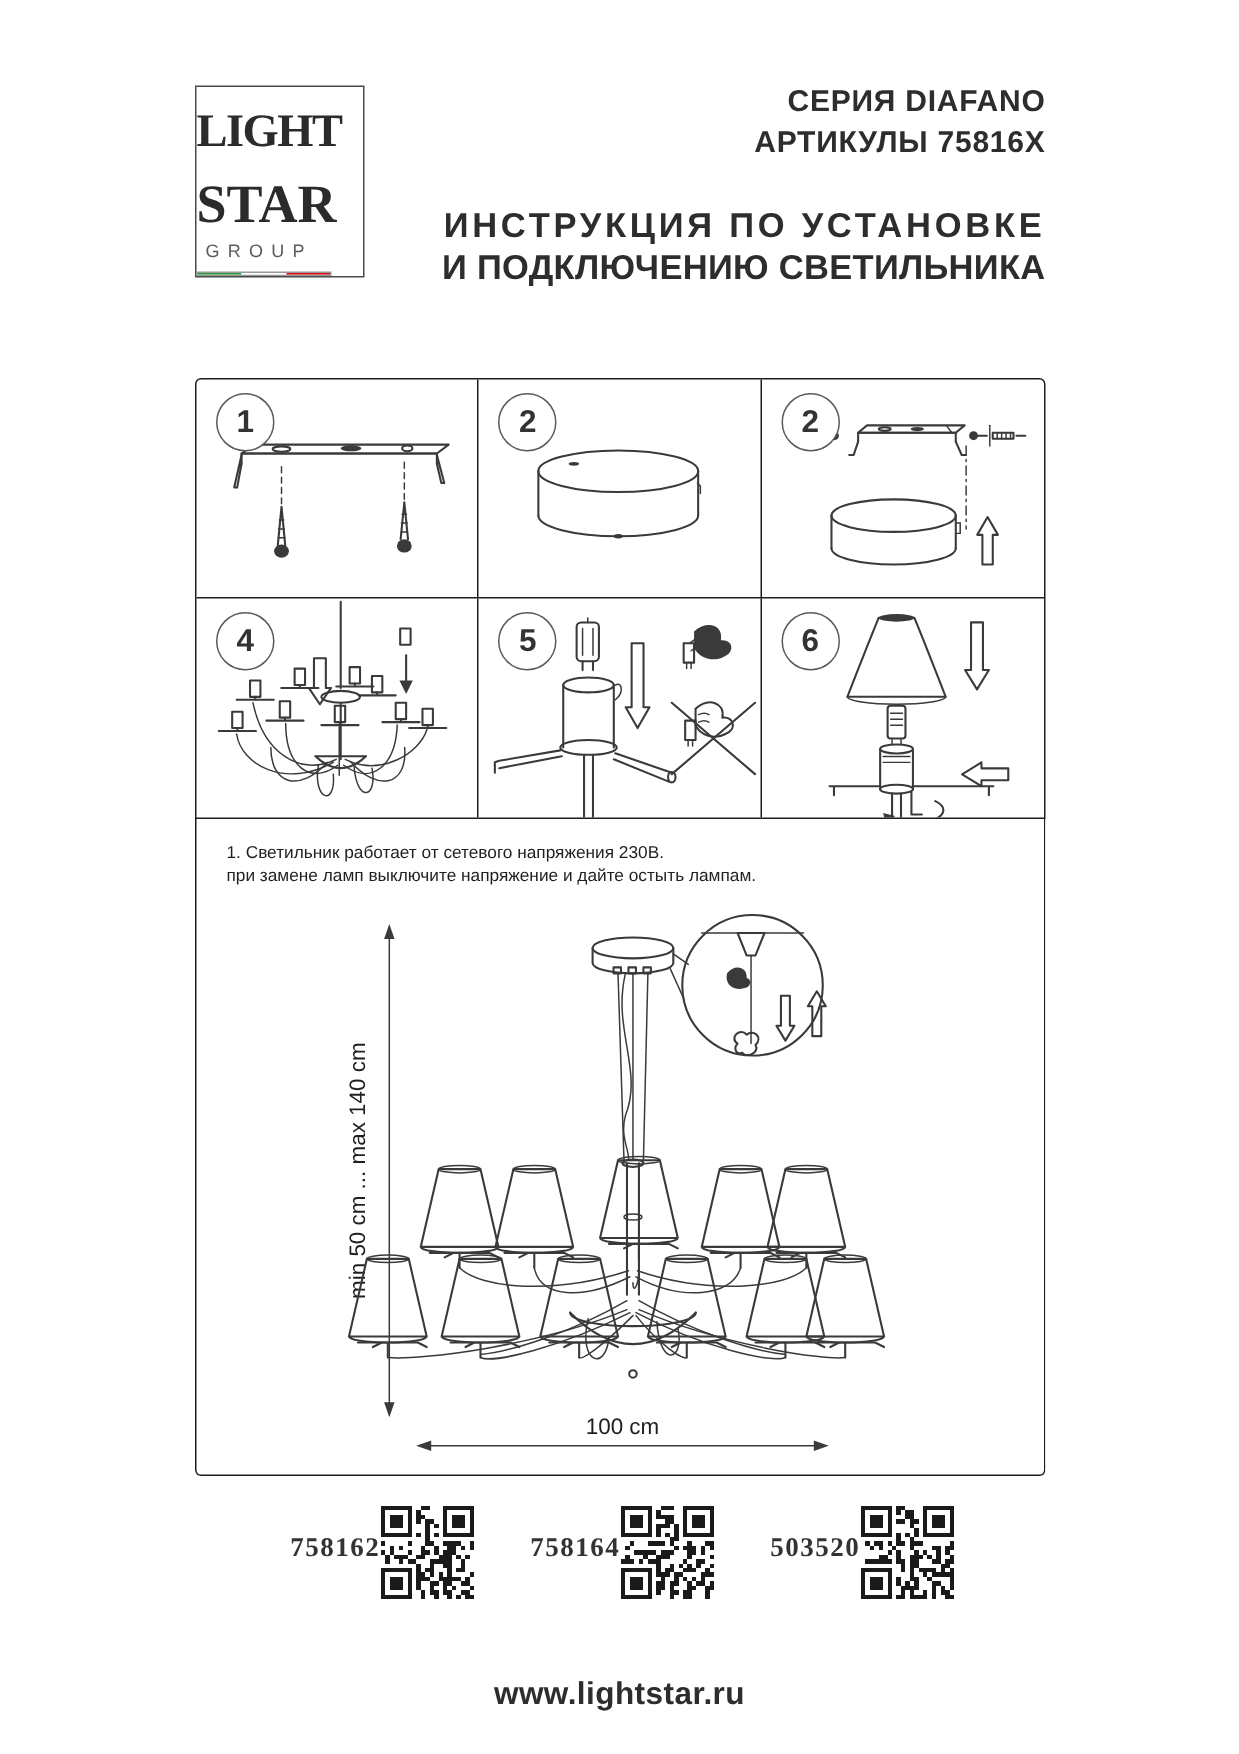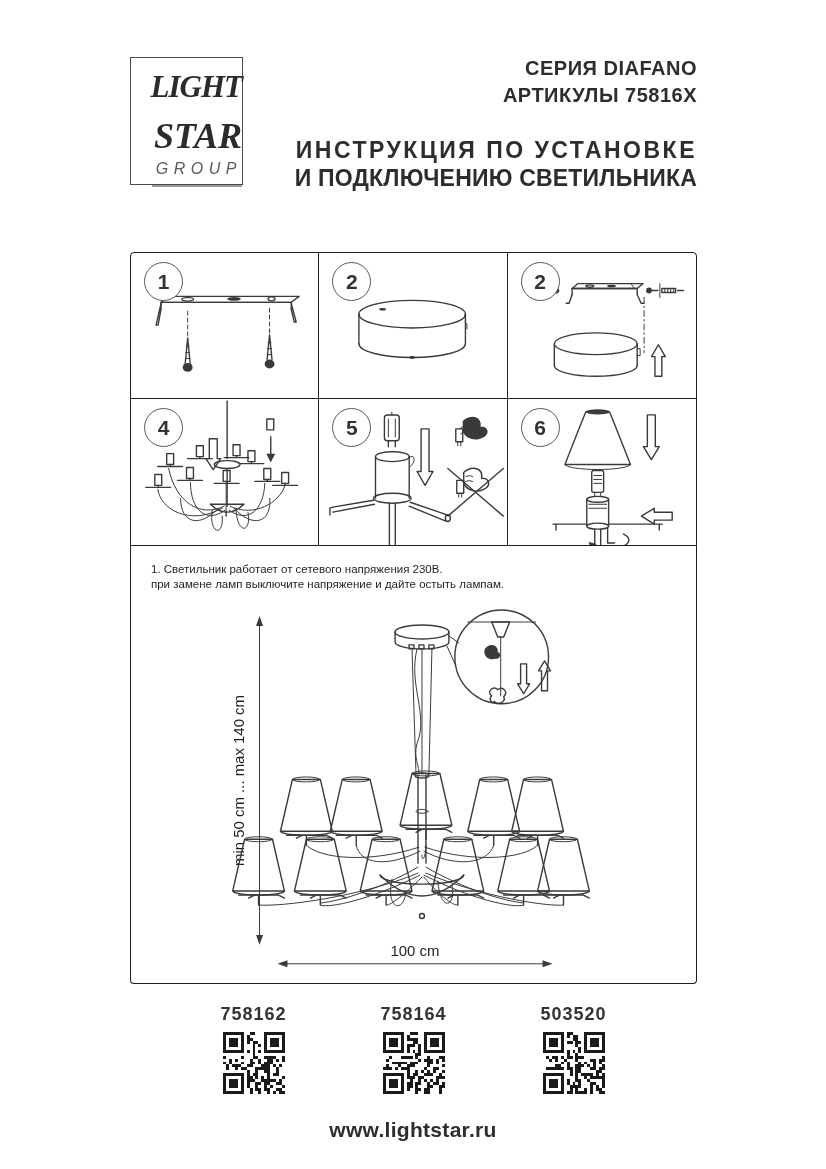--- a/index.html
+++ b/index.html
@@ -2,25 +2,25 @@
 <html><head>
 <meta charset="utf-8">
 <style>
   html,body{margin:0;padding:0;background:#ffffff;}
   .page{position:relative;width:826px;height:1169px;background:#fff;overflow:hidden;
         font-family:"Liberation Sans",sans-serif;color:#2d2d2d;}
 
   
   .logo{position:absolute;left:130px;top:57px;width:113px;height:128px;
         border:1.5px solid #4a4a4a;box-sizing:border-box;background:#fff;
-        display:flex;flex-direction:column;align-items:flex-end;justify-content:flex-start;font-style:italic;}
+        display:flex;flex-direction:column;align-items:flex-start;justify-content:flex-start;}
   .logo-word{font-family:"Liberation Serif",serif;font-weight:bold;color:#2b2b2b;line-height:1;}
   .logo-light{font-size:31px;margin-top:13px;letter-spacing:-1px;}
   .logo-star{font-size:36px;margin-top:16px;letter-spacing:0px;}
-  .logo-group{font-size:16px;letter-spacing:5.5px;color:#5a5a5a;margin-top:6px;margin-left:16px;}
+  .logo-group{font-size:12px;letter-spacing:5.5px;color:#5a5a5a;margin-top:6px;margin-left:6px;}
   .flag{display:flex;width:90px;height:8px;margin-top:7px;border:0.5px solid #999;box-sizing:border-box;}
   .flag span{flex:1;}
 
   
   .header-text{position:absolute;top:55px;right:129px;text-align:right;color:#2d2d2d;}
   .hdr-series{font-size:20px;font-weight:bold;letter-spacing:0.5px;line-height:27px;}
   .hdr-title{font-size:23px;font-weight:bold;line-height:28px;margin-top:27px;}
   .hdr-title .t1{letter-spacing:2.5px;margin-left:37px;}
   .hdr-title .t2{letter-spacing:0.2px;}
 
@@ -37,21 +37,21 @@
   .step-cell svg{position:absolute;inset:0;width:100%;height:100%;}
 
   
   .panel{position:absolute;left:130px;top:546px;width:567px;height:438px;box-sizing:border-box;
          border:1.5px solid #1e1e1e;border-top:none;border-radius:0 0 4px 4px;background:#fff;}
   .notes{position:absolute;left:20px;top:16px;font-size:11.5px;line-height:14.5px;color:#1f1f1f;}
   .panel > svg.main-diagram{position:absolute;inset:0;width:100%;height:100%;}
 
   
   .products{position:absolute;left:130px;top:1004px;width:567px;display:flex;justify-content:center;gap:40px;}
-  .product{display:flex;flex-direction:column;align-items:center;width:120px;}
+  .product{display:flex;align-items:center;width:120px;font-family:Liberation Serif, serif;}
   .product .article{font-size:18px;font-weight:bold;color:#333;letter-spacing:1px;margin-bottom:7px;}
   .qr{width:62px;height:62px;}
   .qr svg{width:62px;height:62px;shape-rendering:crispEdges;}
 
   
   .footer{position:absolute;left:0;top:1118px;width:826px;text-align:center;
           font-size:21px;font-weight:bold;color:#2d2d2d;letter-spacing:0.3px;}
 
   
   .ln{stroke:#3a3a3a;stroke-width:1.4;fill:none;stroke-linecap:round;stroke-linejoin:round;}

